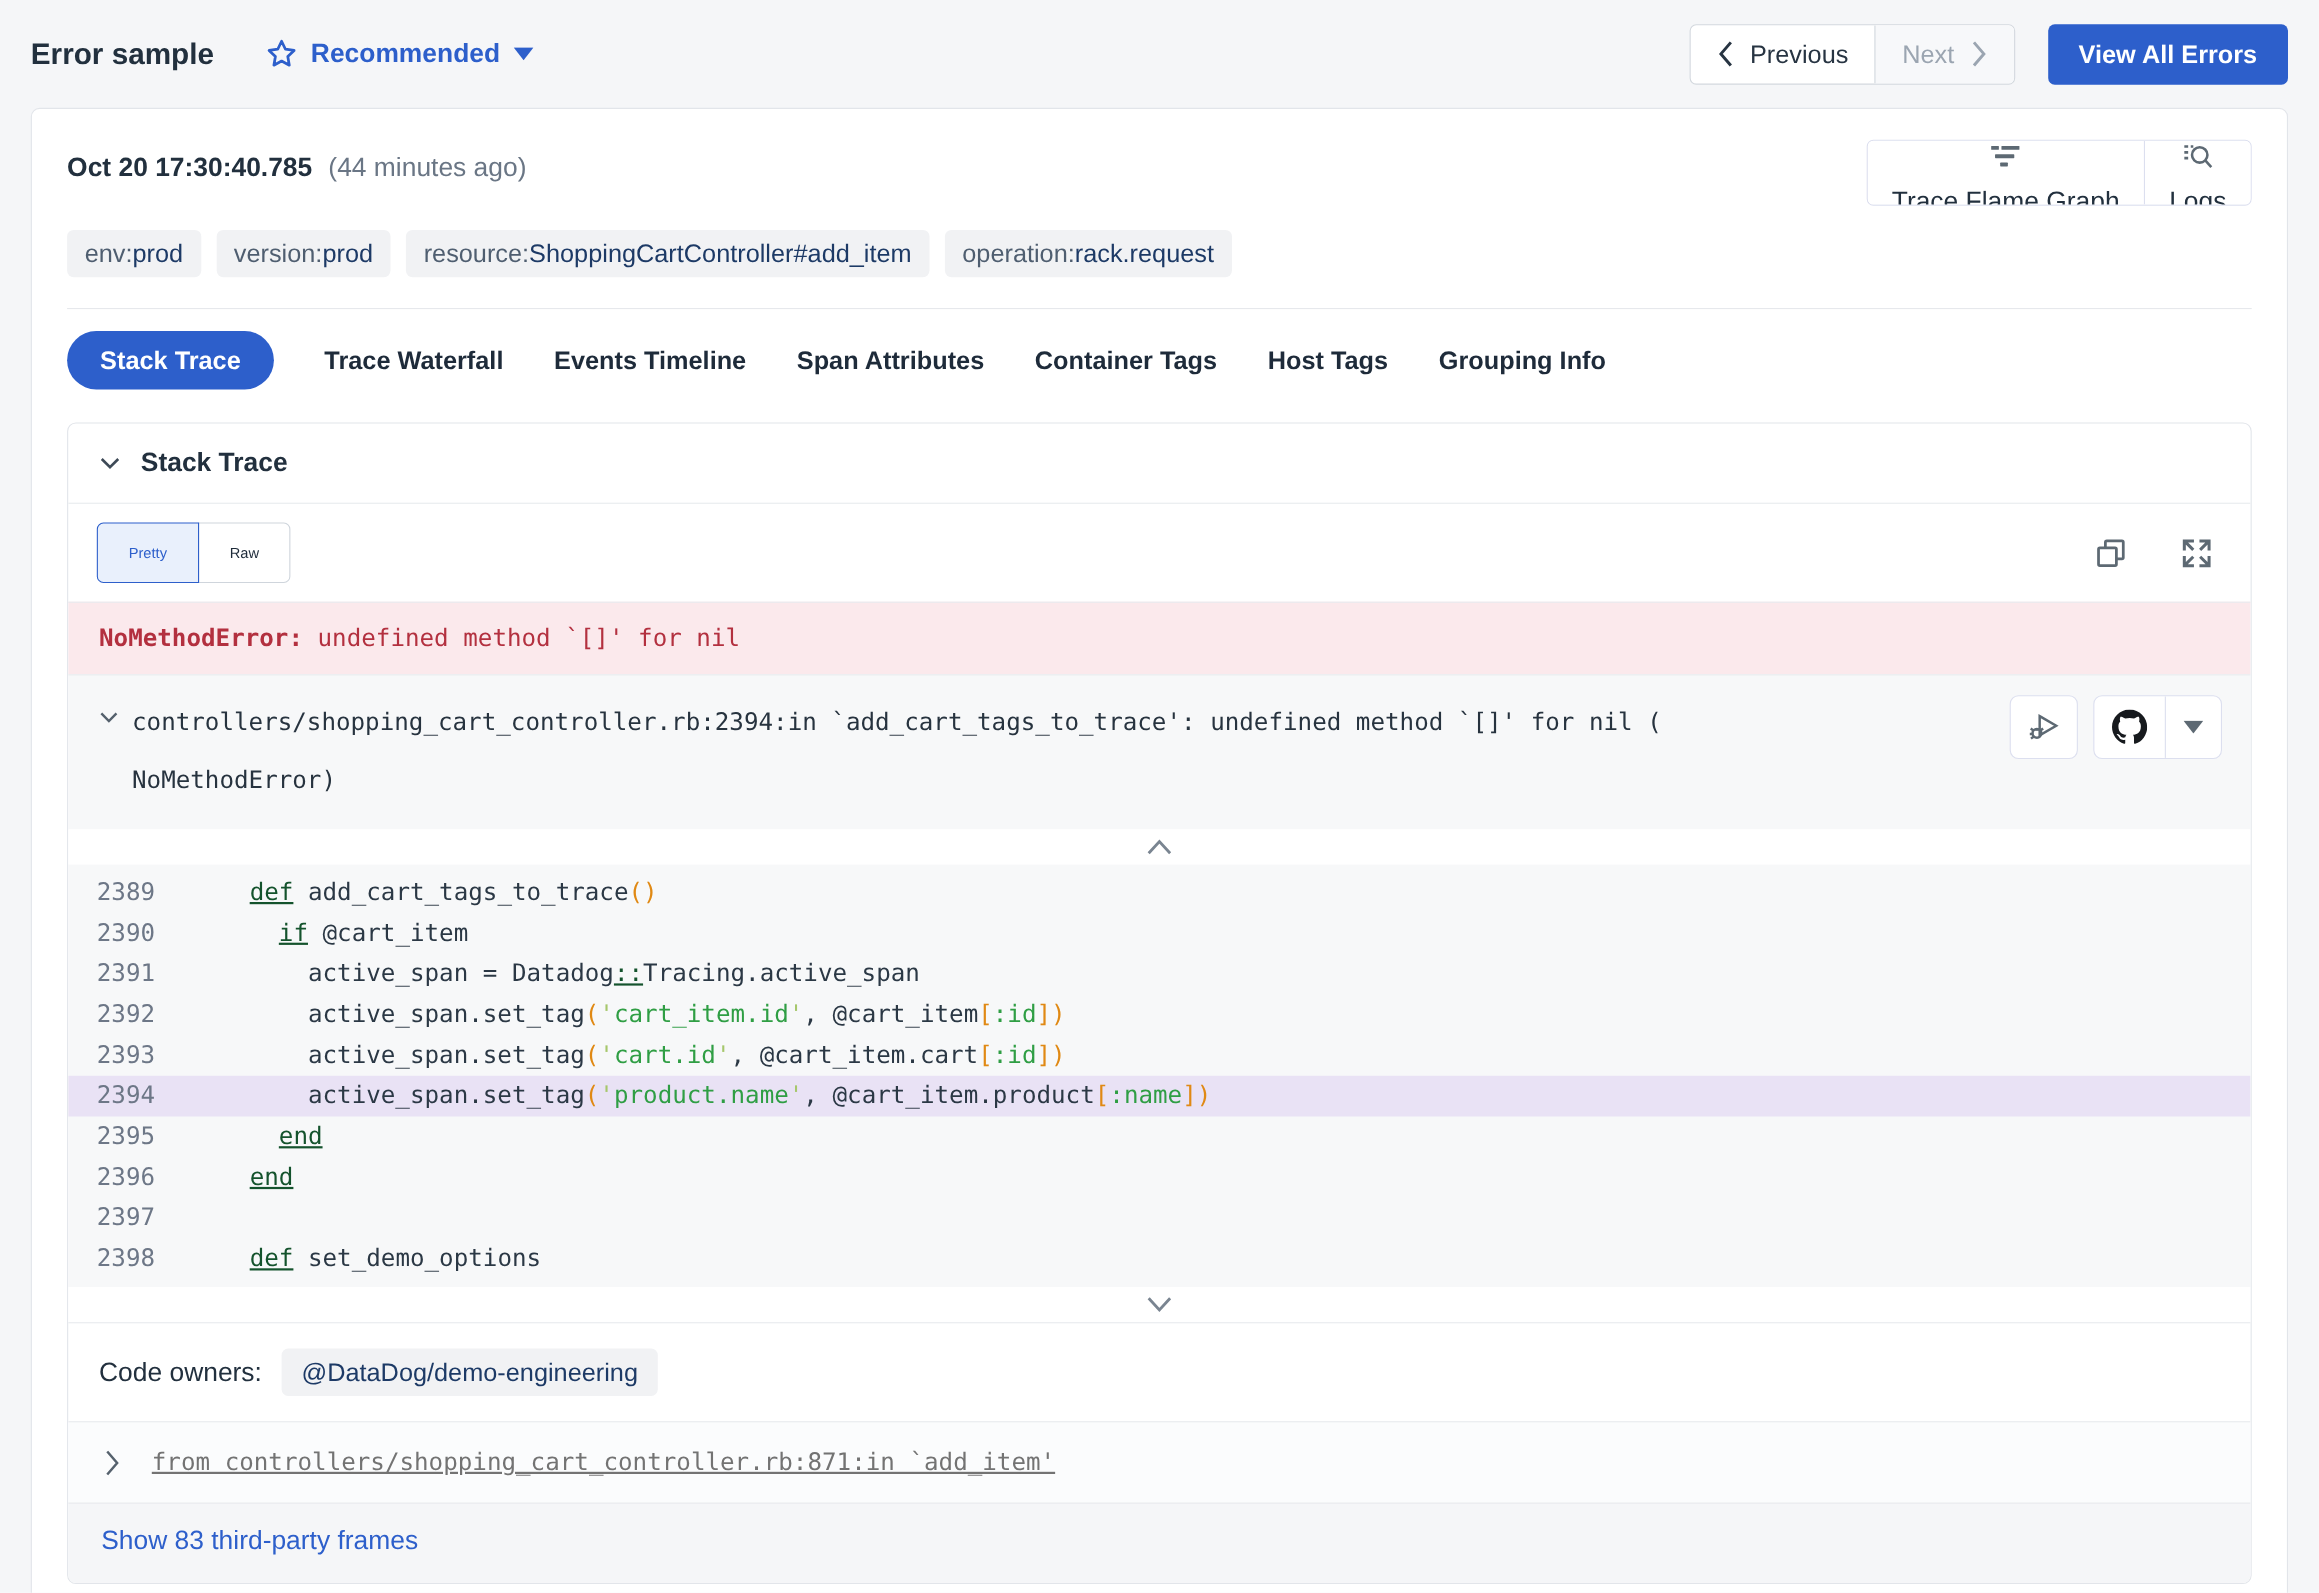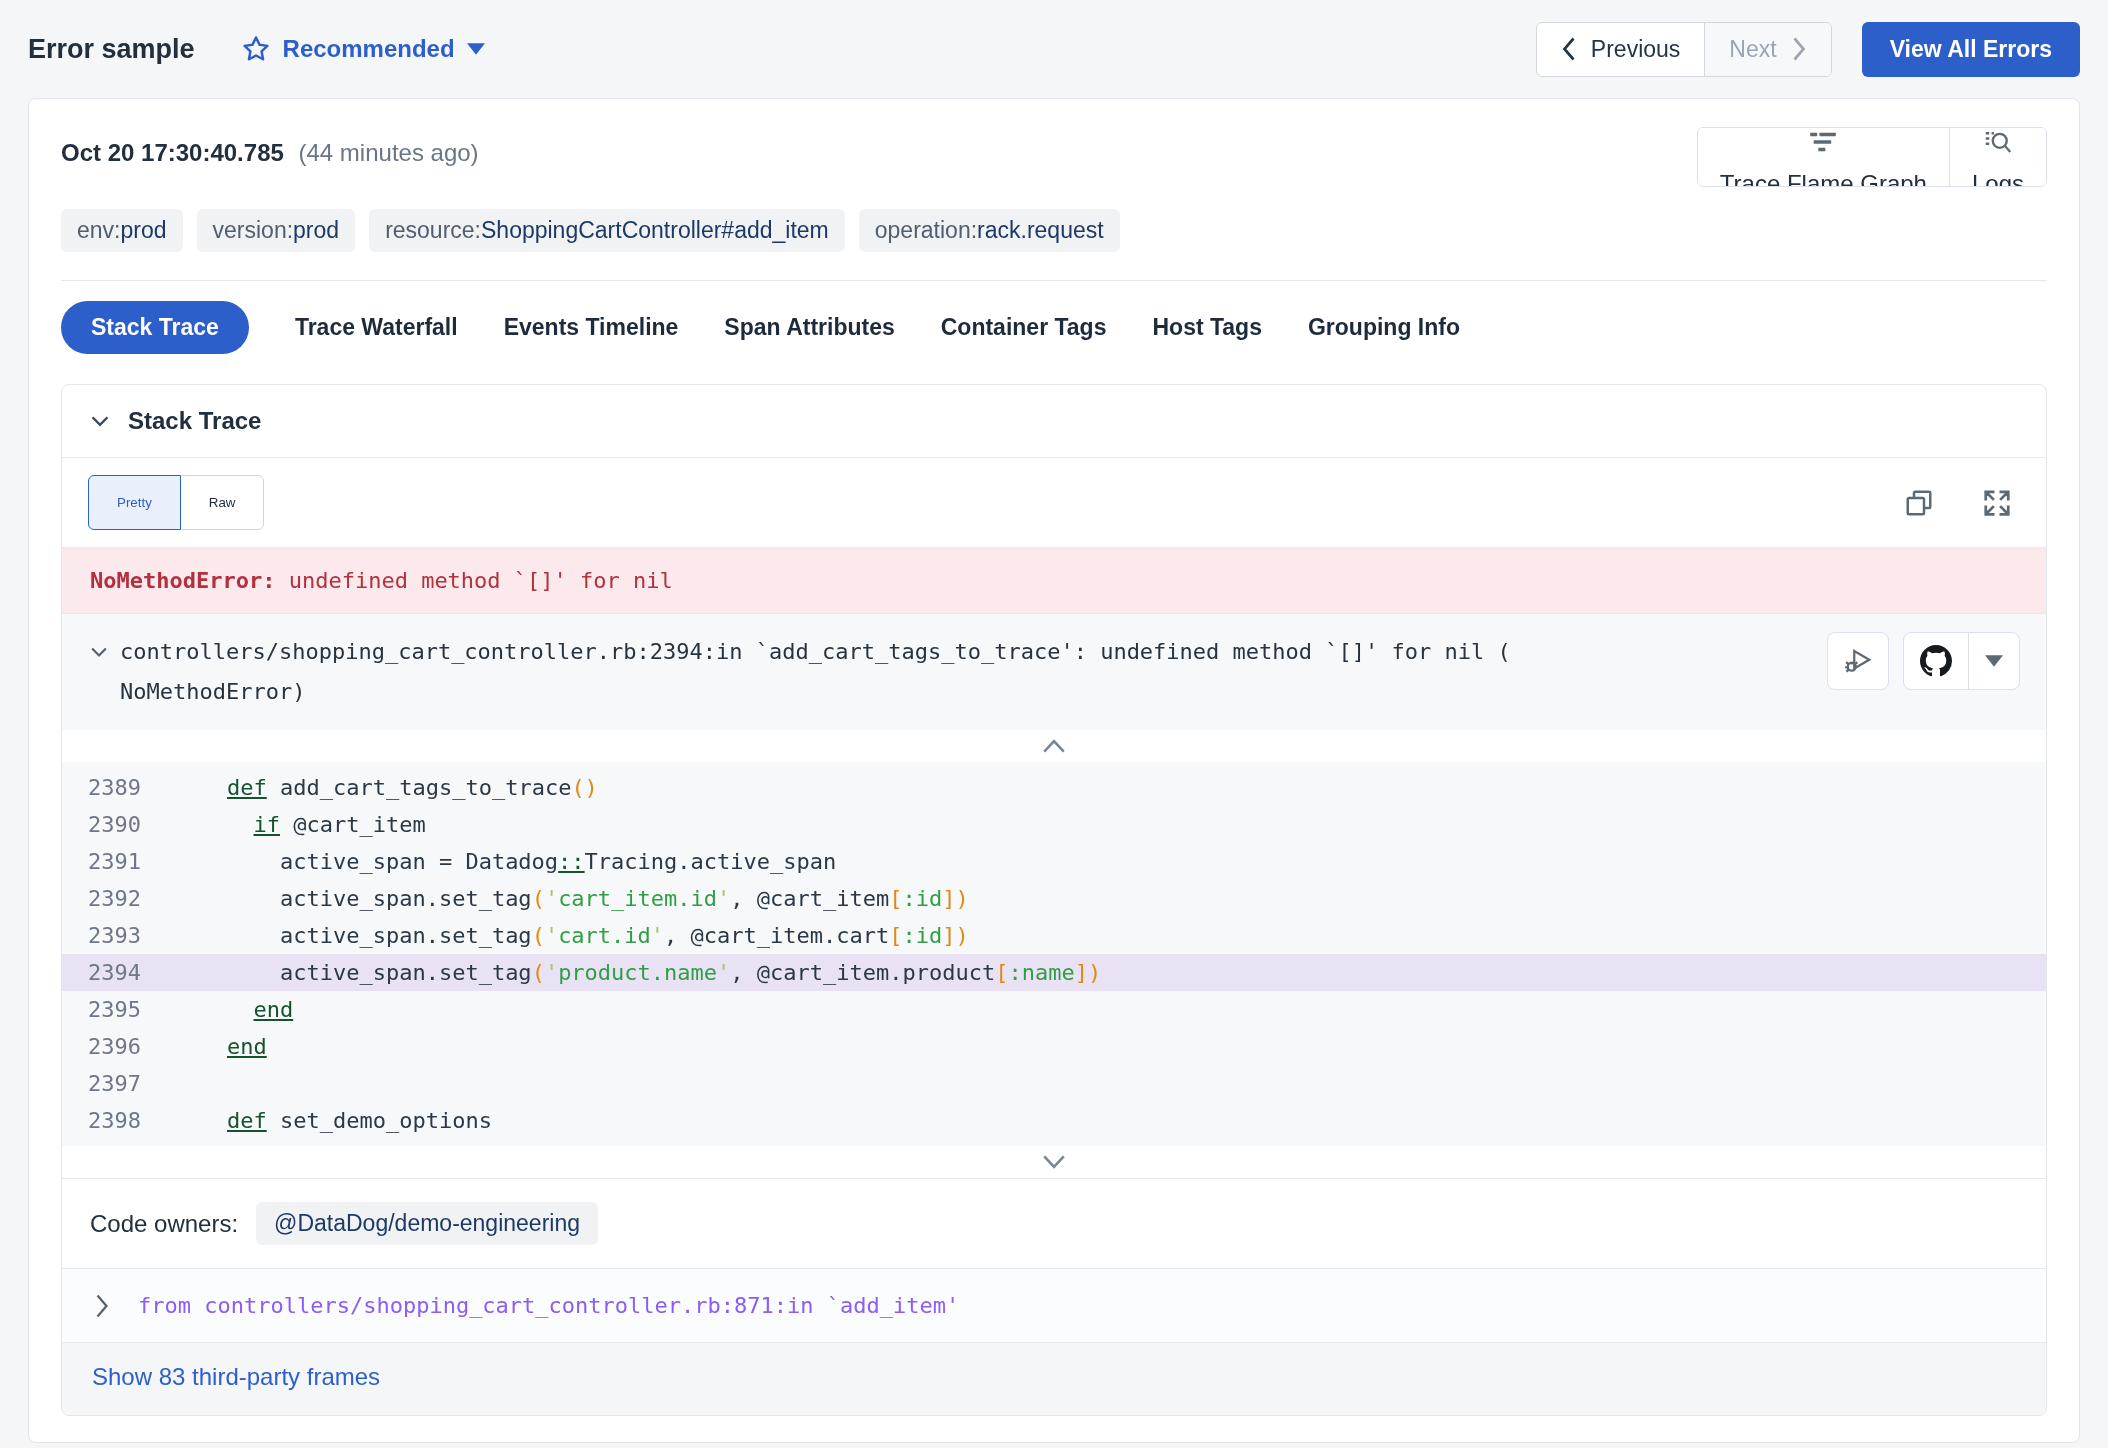--- a/index.html
+++ b/index.html
@@ -57,21 +57,21 @@
   .seg-btn:last-child { border-radius: 0 6px 6px 0; margin-left: -1px; }
   .toolbar-icons { display: flex; align-items: center; gap: 48px; padding-right: 8px; }
   .icon-btn { background: none; border: none; cursor: pointer; padding: 0; }
 
   .error-banner { background: #fbe9ec; border-top: 1px solid #e8eaee; padding: 20px 28px; font-family: "DejaVu Sans Mono", monospace; font-size: 22px; color: #b3303f; }
   .error-class { font-weight: 700; }
 
   .frame-header { background: #f7f8f9; border-top: 1px solid #e8eaee; padding: 18px 26px; display: flex; justify-content: space-between; align-items: flex-start; }
   .fh-left { display: flex; gap: 10px; align-items: flex-start; }
   .fh-chevron { padding-top: 9px; }
-  .fh-text { font-family: "DejaVu Sans Mono", monospace; font-size: 22px; line-height: 40px; color: #27333f; max-width: 1470px; }
+  .fh-text { font-family: "DejaVu Sans Mono", monospace; font-size: 22px; line-height: 52px; color: #27333f; max-width: 1470px; }
   .fh-buttons { display: flex; gap: 14px; }
   .fh-btn { display: flex; align-items: center; background: #fff; border: 1px solid #dcdfef; border-radius: 8px; height: 58px; padding: 0 15px; cursor: pointer; }
   .fh-split { display: flex; background: #fff; border: 1px solid #dcdfef; border-radius: 8px; height: 58px; overflow: hidden; }
   .fh-split .cell { display: flex; align-items: center; padding: 0 16px; cursor: pointer; }
   .fh-split .cell + .cell { border-left: 1px solid #dcdfef; }
 
   .expander-row { display: flex; justify-content: center; padding: 7px 0; background: #fff; cursor: pointer; }
 
   .code-block { background: #f7f8f9; padding: 7px 0; font-family: "DejaVu Sans Mono", monospace; font-size: 22px; }
   .code-line { display: flex; height: 37px; align-items: center; white-space: pre; }
@@ -82,21 +82,21 @@
   .tk-pl { color: #2b3845; }
   .tk-pr { color: #e08914; }
   .tk-q  { color: #a6c76c; }
   .tk-s  { color: #2f9e44; }
 
   .code-owners { display: flex; align-items: center; gap: 18px; padding: 23px 28px; border-top: 1px solid #e8eaee; }
   .co-label { font-size: 24px; color: #22303e; }
   .co-pill { background: #f1f2f4; border-radius: 6px; padding: 8px 18px; font-size: 23px; color: #1d3a66; font-weight: 500; cursor: pointer; }
 
   .frame-row { display: flex; align-items: center; gap: 26px; padding: 24px 30px; background: #fbfcfd; border-top: 1px solid #e8eaee; cursor: pointer; }
-  .frame-row-text { font-family: "DejaVu Sans Mono", monospace; font-size: 22px; color: #8b5cf6; }
+  .frame-row-text { font-family: "DejaVu Sans Mono", monospace; font-size: 22px; color: #737373; text-decoration: underline; }
   .show-frames { padding: 20px 30px 24px; background: #f5f6f8; border-top: 1px solid #e8eaee; }
   .show-frames a { color: #2d5fcb; font-size: 24px; text-decoration: none; cursor: pointer; }
 </style>
 </head>
 <body>
 
 <div class="top-header">
   <div class="th-left">
     <div class="page-title">Error sample</div>
     <div class="recommended">

